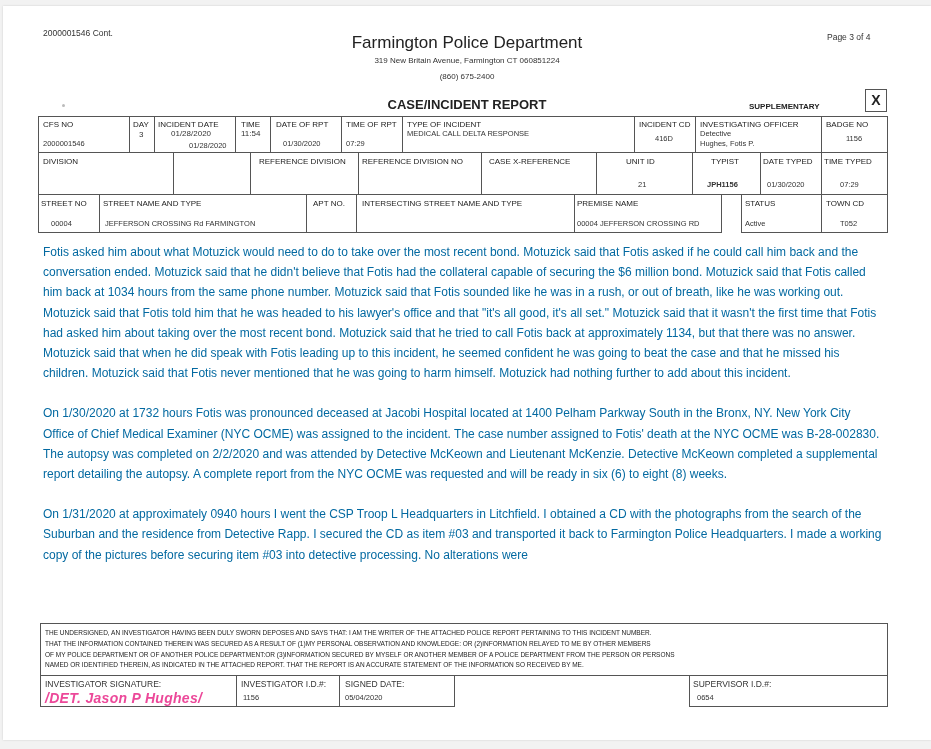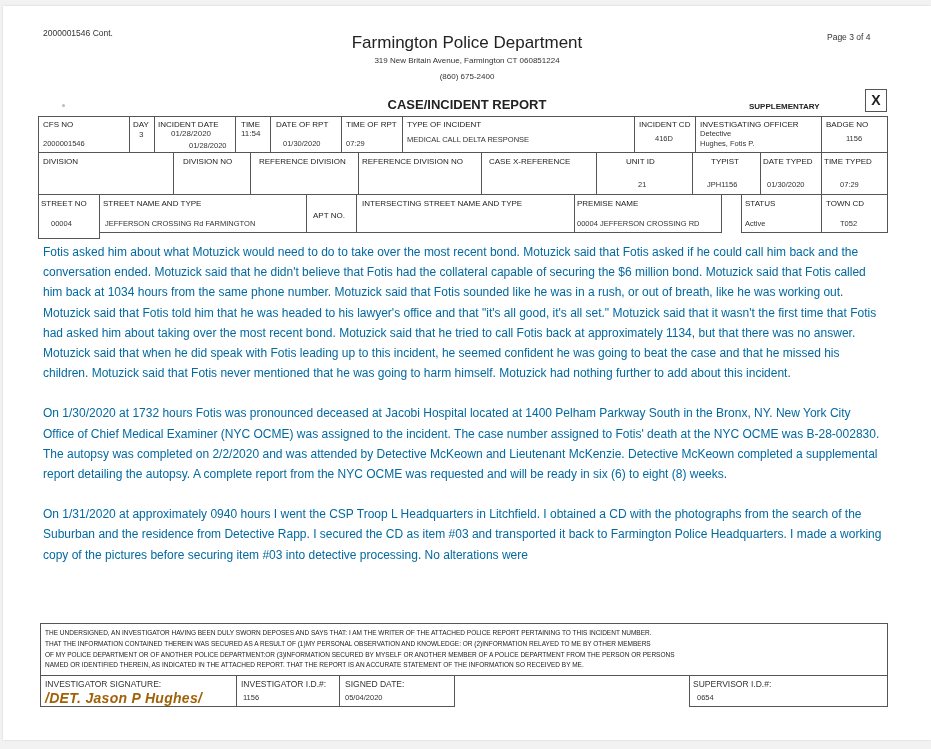--- a/index.html
+++ b/index.html
@@ -32,21 +32,21 @@
 
   
   .narr { left:40px; width:842px; font-size:12px; line-height:20.2px; color:#0369a1; }
   .narr p { margin:0 0 20px 0; }
 
   
   .cert { left:37px; top:617px; width:848px; height:53px; border:1px solid #555; box-sizing:border-box; padding:4px 4px; font-size:6.5px; line-height:10.8px; color:#222; }
   .sig { position:absolute; border:1px solid #555; box-sizing:border-box; top:669px; height:32px; background:#fff; }
   .sig .l { position:absolute; left:4px; top:3px; font-size:8.5px; color:#333; white-space:nowrap; }
   .sig .v { position:absolute; left:4px; top:17px; font-size:7.5px; color:#333; white-space:nowrap; }
-  .sig .s { position:absolute; left:4px; top:14px; font-size:14px; font-weight:bold; font-style:italic; color:#a16207; white-space:nowrap; letter-spacing:0.3px; }
+  .sig .s { position:absolute; left:4px; top:14px; font-size:14px; font-weight:bold; font-style:italic; color:#ec4899; white-space:nowrap; letter-spacing:0.3px; }
 </style>
 </head>
 <body>
 
 <div class="page">
 
   <div class="abs cont">2000001546 Cont.</div>
   <div class="abs pageno">Page 3 of 4</div>
   <div class="abs dept">Farmington Police Department</div>
   <div class="abs addr">319 New Britain Avenue, Farmington  CT 060851224</div>
@@ -76,78 +76,75 @@
   <div class="cell" style="left:267px;top:110px;width:72px;height:37px;">
     <span class="lbl" style="left:5px;top:3px;">DATE OF RPT</span>
     <span class="val" style="left:12px;top:22px;">01/30/2020</span>
   </div>
   <div class="cell" style="left:338px;top:110px;width:62px;height:37px;">
     <span class="lbl" style="left:4px;top:3px;">TIME OF RPT</span>
     <span class="val" style="left:4px;top:22px;">07:29</span>
   </div>
   <div class="cell" style="left:399px;top:110px;width:233px;height:37px;">
     <span class="lbl" style="left:4px;top:3px;">TYPE OF INCIDENT</span>
-    <span class="val" style="left:4px;top:18px;">MEDICAL CALL DELTA RESPONSE</span>
+    <span class="val" style="left:4px;top:12px;">MEDICAL CALL DELTA RESPONSE</span>
   </div>
   <div class="cell" style="left:631px;top:110px;width:62px;height:37px;">
     <span class="lbl" style="left:4px;top:3px;">INCIDENT CD</span>
     <span class="val" style="left:20px;top:17px;">416D</span>
   </div>
   <div class="cell" style="left:692px;top:110px;width:127px;height:37px;">
     <span class="lbl" style="left:4px;top:3px;">INVESTIGATING OFFICER</span>
     <span class="val" style="left:4px;top:12px;">Detective</span>
     <span class="val" style="left:4px;top:22px;">Hughes,  Fotis P.</span>
   </div>
   <div class="cell" style="left:818px;top:110px;width:67px;height:37px;">
     <span class="lbl" style="left:4px;top:3px;">BADGE NO</span>
     <span class="val" style="left:24px;top:17px;">1156</span>
   </div>
 
   <div class="cell" style="left:35px;top:146px;width:136px;height:43px;">
     <span class="lbl" style="left:4px;top:4px;">DIVISION</span>
   </div>
-  <div class="cell" style="left:170px;top:146px;width:78px;height:43px;">
-    <span class="lbl" style="left:9px;top:4px;">DIVISION NO</span>
-  </div>
   <div class="cell" style="left:247px;top:146px;width:109px;height:43px;">
     <span class="lbl" style="left:8px;top:4px;">REFERENCE DIVISION</span>
   </div>
   <div class="cell" style="left:355px;top:146px;width:124px;height:43px;">
     <span class="lbl" style="left:3px;top:4px;">REFERENCE DIVISION NO</span>
   </div>
   <div class="cell" style="left:478px;top:146px;width:116px;height:43px;">
     <span class="lbl" style="left:7px;top:4px;">CASE X-REFERENCE</span>
   </div>
   <div class="cell" style="left:593px;top:146px;width:97px;height:43px;">
     <span class="lbl" style="left:29px;top:4px;">UNIT ID</span>
     <span class="val" style="left:41px;top:27px;">21</span>
   </div>
   <div class="cell" style="left:689px;top:146px;width:69px;height:43px;">
     <span class="lbl" style="left:18px;top:4px;">TYPIST</span>
-    <span class="val" style="left:14px;top:27px;">JPH1156</span>
+    <span class="val" style="left:14px;top:27px;font-weight:bold;">JPH1156</span>
   </div>
   <div class="cell" style="left:757px;top:146px;width:62px;height:43px;">
     <span class="lbl" style="left:2px;top:4px;">DATE TYPED</span>
     <span class="val" style="left:6px;top:27px;">01/30/2020</span>
   </div>
   <div class="cell" style="left:818px;top:146px;width:67px;height:43px;">
     <span class="lbl" style="left:2px;top:4px;">TIME TYPED</span>
     <span class="val" style="left:18px;top:27px;">07:29</span>
   </div>
 
-  <div class="cell" style="left:35px;top:188px;width:62px;height:45px;">
+  <div class="cell" style="left:35px;top:188px;width:62px;height:39px;">
     <span class="lbl" style="left:2px;top:4px;">STREET NO</span>
     <span class="val" style="left:12px;top:24px;">00004</span>
   </div>
   <div class="cell" style="left:96px;top:188px;width:208px;height:39px;">
     <span class="lbl" style="left:3px;top:4px;">STREET NAME AND TYPE</span>
     <span class="val" style="left:5px;top:24px;">JEFFERSON CROSSING Rd   FARMINGTON</span>
   </div>
   <div class="cell" style="left:303px;top:188px;width:51px;height:39px;">
-    <span class="lbl" style="left:6px;top:16px;text-align:center;">APT NO.</span>
+    <span class="lbl" style="left:6px;top:4px;text-align:center;">APT NO.</span>
   </div>
   <div class="cell" style="left:353px;top:188px;width:219px;height:39px;">
     <span class="lbl" style="left:5px;top:4px;">INTERSECTING STREET NAME AND TYPE</span>
   </div>
   <div class="cell" style="left:571px;top:188px;width:148px;height:39px;text-decoration:underline;">
     <span class="lbl" style="left:2px;top:4px;">PREMISE NAME</span>
     <span class="val" style="left:2px;top:24px;">00004 JEFFERSON CROSSING RD</span>
   </div>
   <div class="cell" style="left:738px;top:188px;width:81px;height:39px;">
     <span class="lbl" style="left:3px;top:4px;">STATUS</span>

